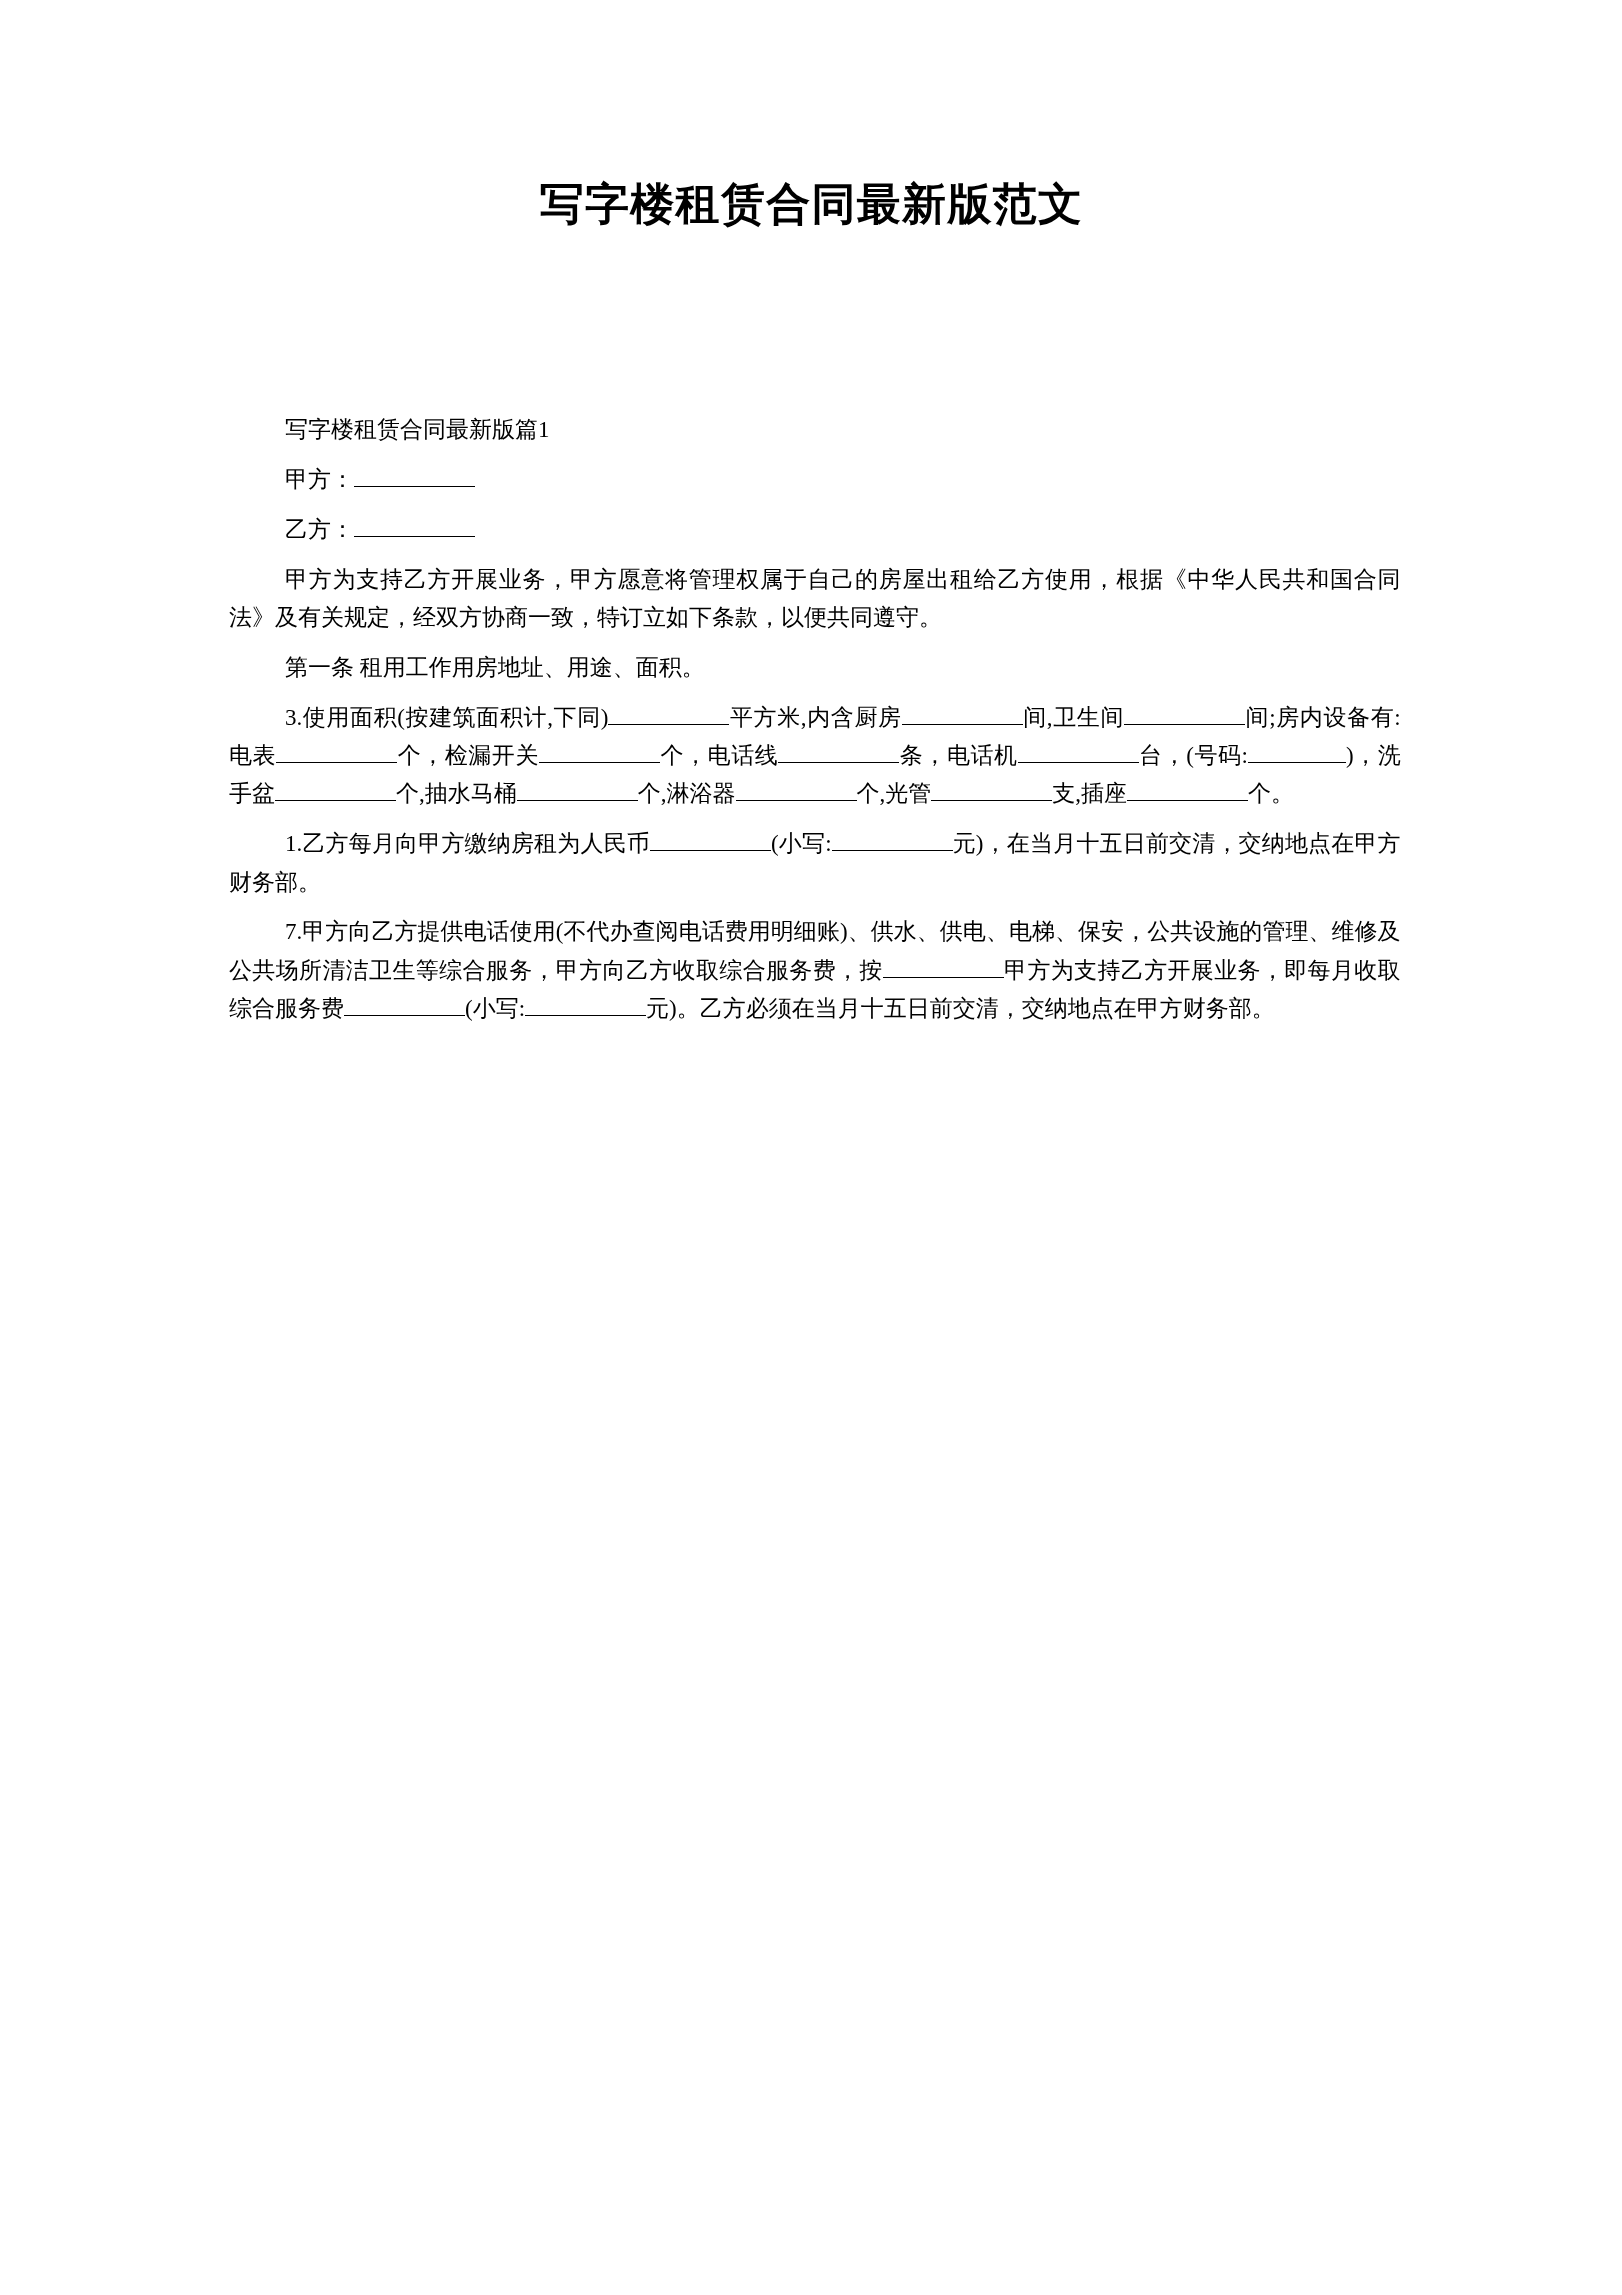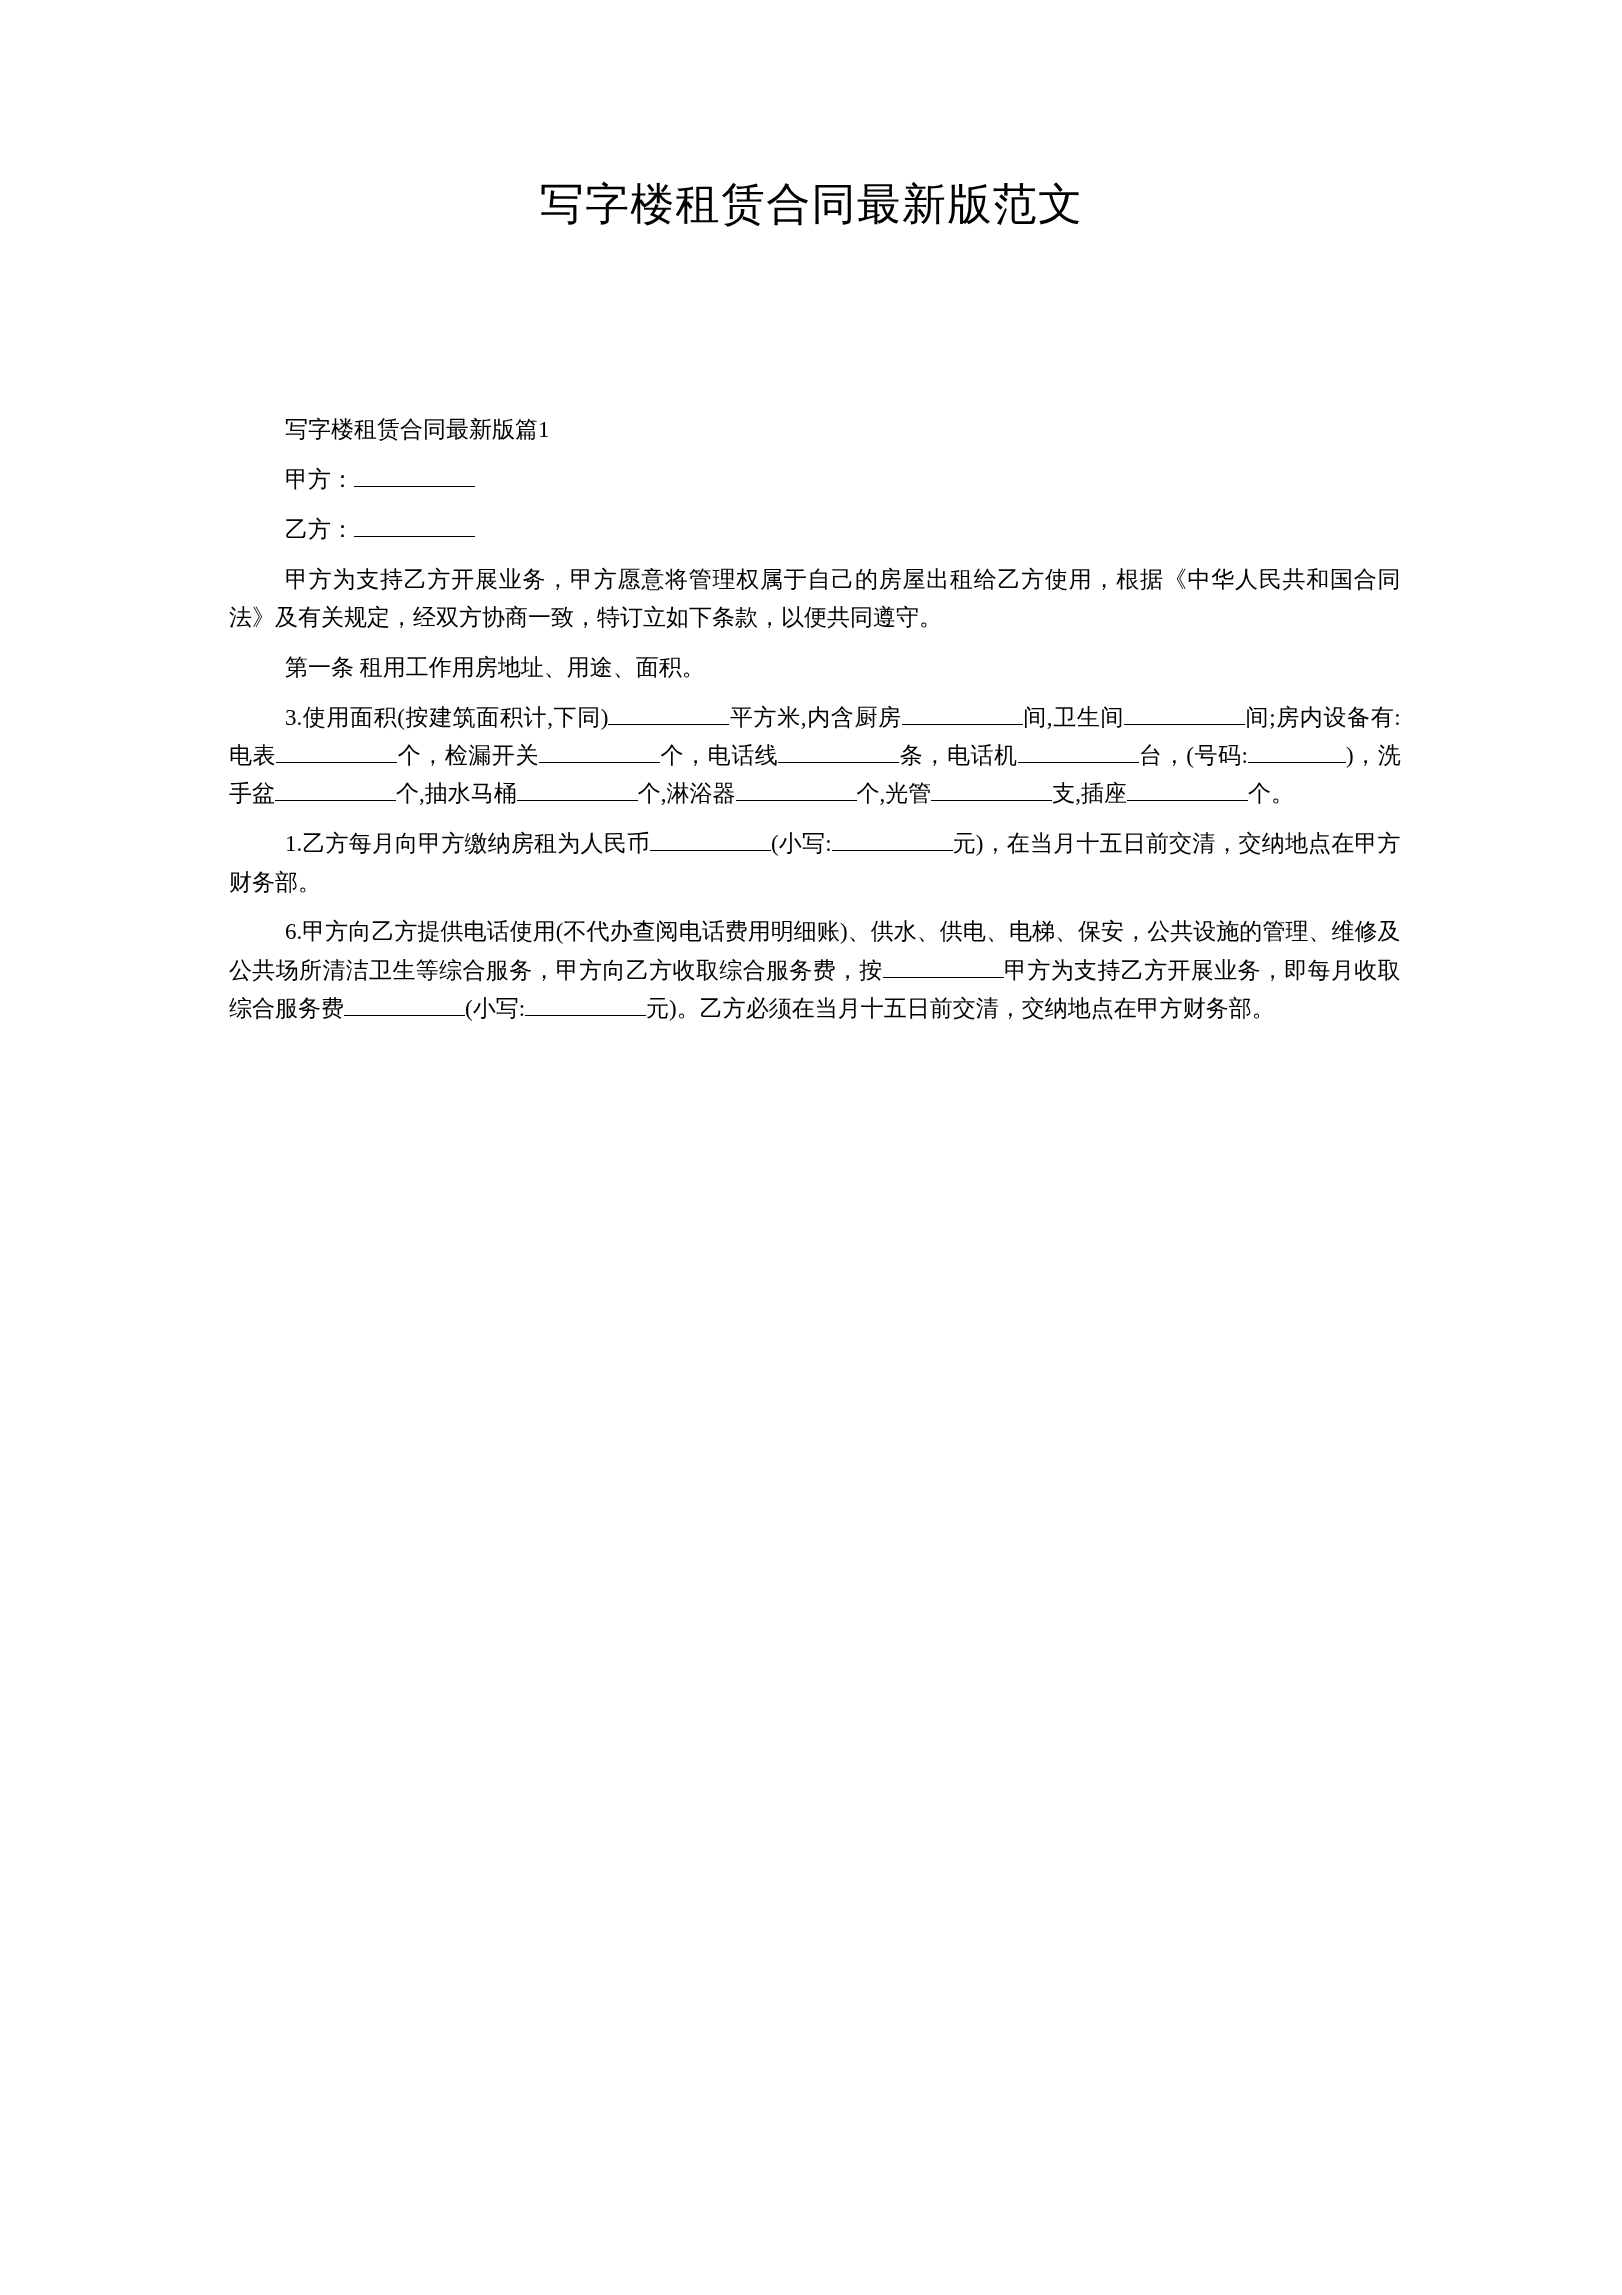--- a/index.html
+++ b/index.html
@@ -15,21 +15,21 @@
     width: 1623px;
     height: 2295px;
     position: relative;
     background: #ffffff;
     box-sizing: border-box;
     overflow: hidden;
   }
   .doc-title {
     text-align: center;
     font-size: 44px;
-    font-weight: 400;
+    font-weight: 700;
     letter-spacing: 1.3px;
     margin: 0;
     padding-top: 175px;
     font-family: "Liberation Sans", "DejaVu Sans", sans-serif;
   }
   .body-wrap {
     margin: 0 auto;
     padding-top: 177px;
     width: 1237px;
     box-sizing: border-box;
@@ -91,18 +91,18 @@
     </p>
 
 
 
 
     <p class="para indent">
       <span>1.乙方每月向甲方缴纳房租为人民币</span><span class="blank b-lg"></span><span>(小写:</span><span class="blank b-lg"></span><span>元)，在当月十五日前交清，交纳地点在甲方财务部。</span>
     </p>
 
     <p class="para indent">
-      <span>6.甲方向乙方提供电话使用(不代办查阅电话费用明细账)、供水、供电、电梯、保安，公共设施的管理、维修及公共场所清洁卫生等综合服务，甲方向乙方收取综合服务费，按</span><span class="blank b-lg"></span><span>甲方为支持乙方开展业务，即每月收取综合服务费</span><span class="blank b-lg"></span><span>(小写:</span><span class="blank b-lg"></span><span>元)。乙方必须在当月十五日前交清，交纳地点在甲方财务部。</span>
+      <span>7.甲方向乙方提供电话使用(不代办查阅电话费用明细账)、供水、供电、电梯、保安，公共设施的管理、维修及公共场所清洁卫生等综合服务，甲方向乙方收取综合服务费，按</span><span class="blank b-lg"></span><span>甲方为支持乙方开展业务，即每月收取综合服务费</span><span class="blank b-lg"></span><span>(小写:</span><span class="blank b-lg"></span><span>元)。乙方必须在当月十五日前交清，交纳地点在甲方财务部。</span>
     </p>
 
   </div>
 </div>
 
 
 </body></html>

